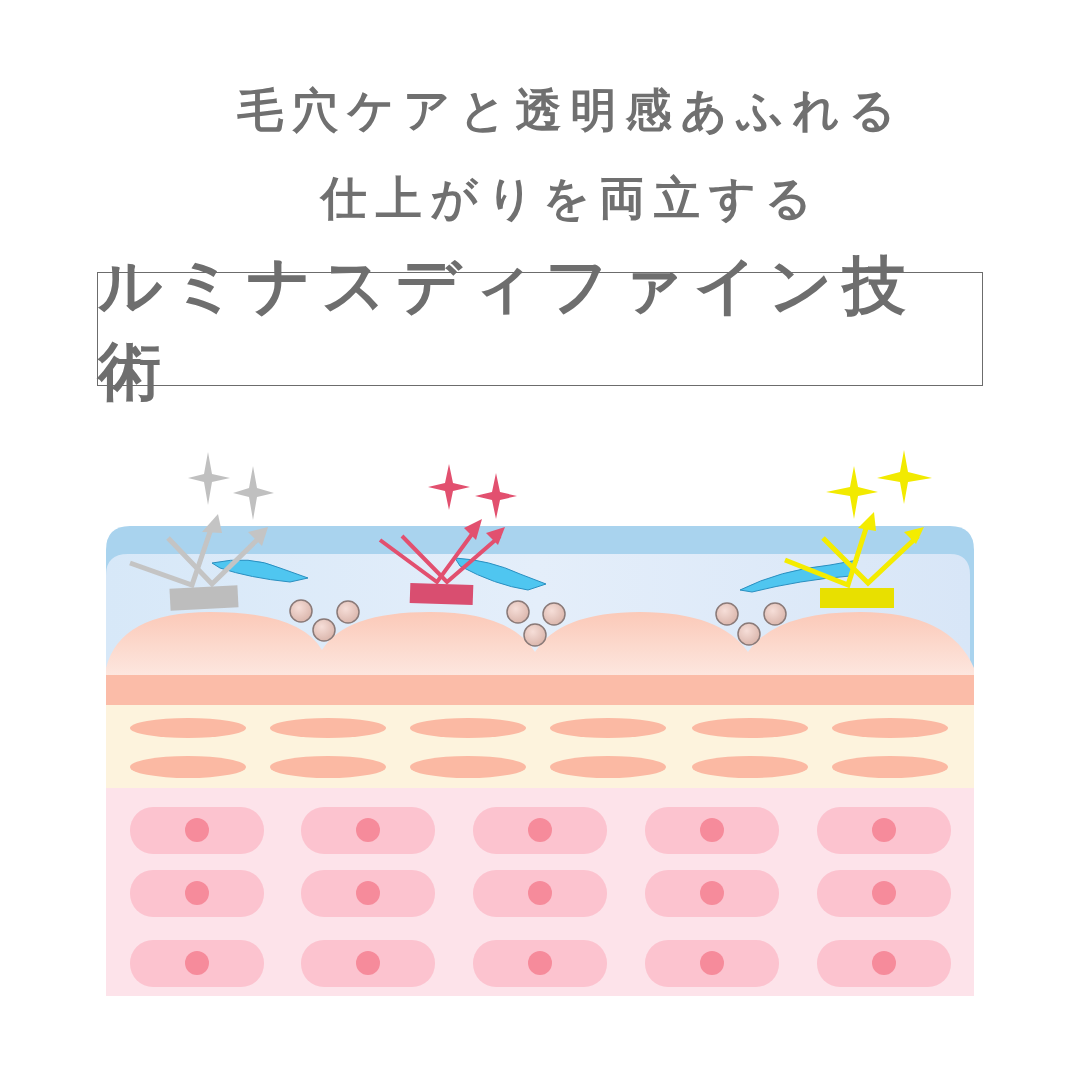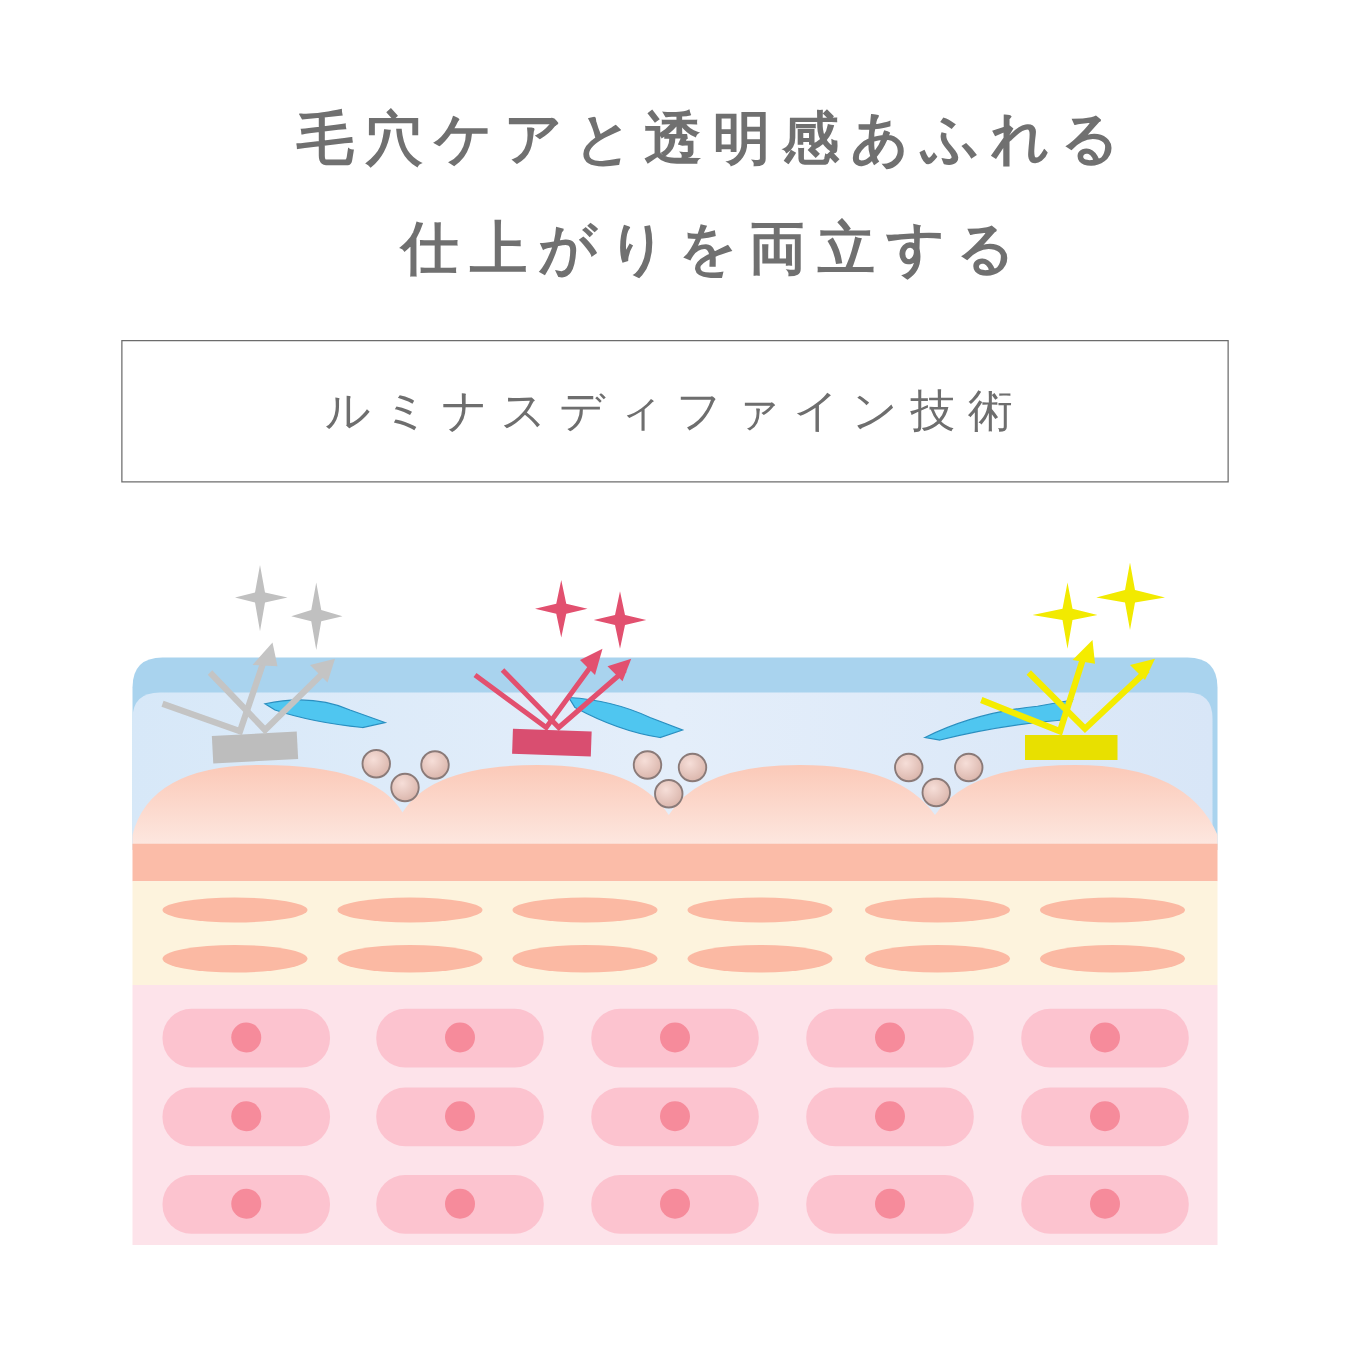--- a/index.html
+++ b/index.html
@@ -5,21 +5,21 @@
   html, body { margin: 0; padding: 0; background: #ffffff; }
   body { width: 1080px; height: 1080px; position: relative; overflow: hidden;
          font-family: "DejaVu Sans", "Liberation Sans", sans-serif; }
   .headline { position: absolute; left: 0; width: 1080px; text-align: center;
               color: #707070; font-size: 46px; letter-spacing: 9px; font-weight: bold; margin-left: 31px; }
   #line1 { top: 80px; }
   #line2 { top: 168px; }
   .tech-box { position: absolute; left: 97px; top: 272px; width: 886px; height: 114px;
               border: 1.5px solid #6c6c6c; box-sizing: border-box; background: #fff;
               display: flex; align-items: center; justify-content: center; }
-  .tech-title { color: #6e6e6e; font-size: 36px; letter-spacing: 10px; font-weight: normal; }
+  .tech-title { color: #6e6e6e; font-size: 63px; letter-spacing: 10px; font-weight: bold; }
   .diagram { position: absolute; left: 0; top: 430px; width: 1080px; height: 600px; }
   svg { display: block; }
 </style>
 </head>
 <body>
 
 <div class="headline" id="line1">毛穴ケアと透明感あふれる</div>
 <div class="headline" id="line2">仕上がりを両立する</div>
 
 <div class="tech-box">

